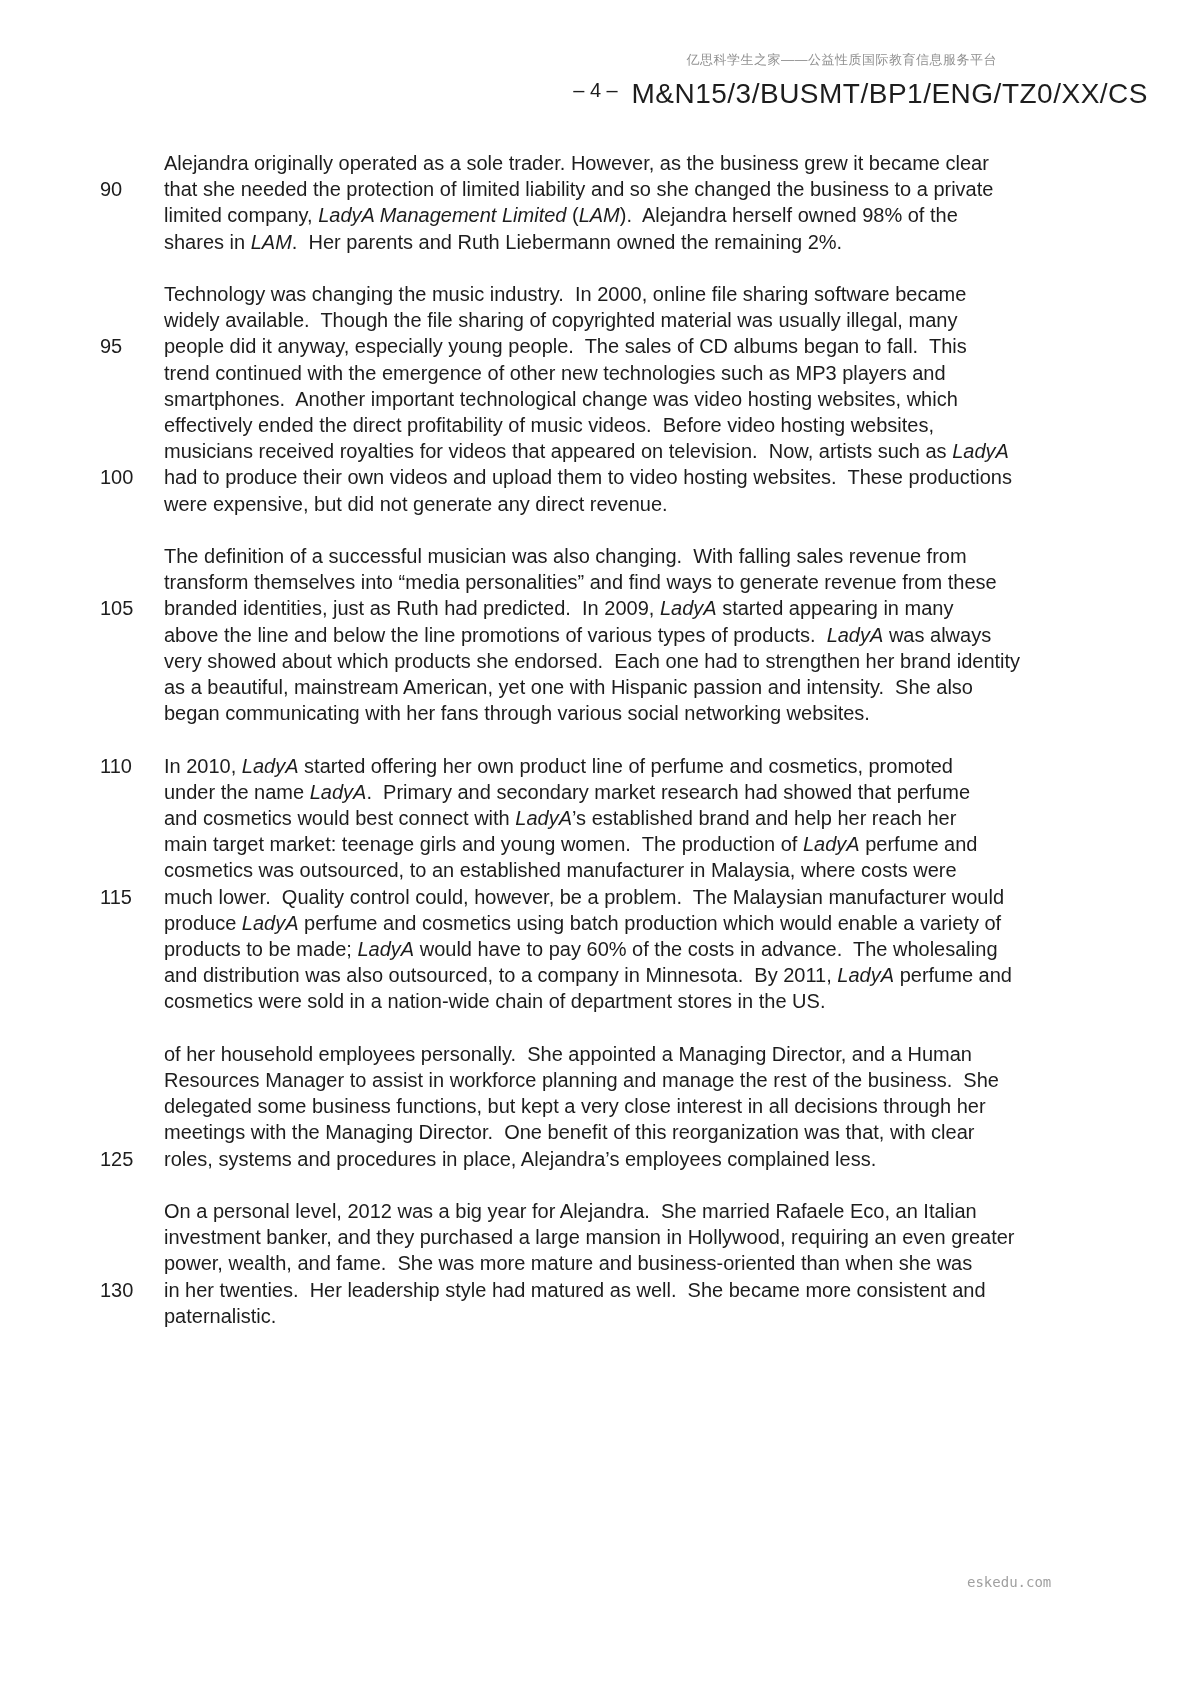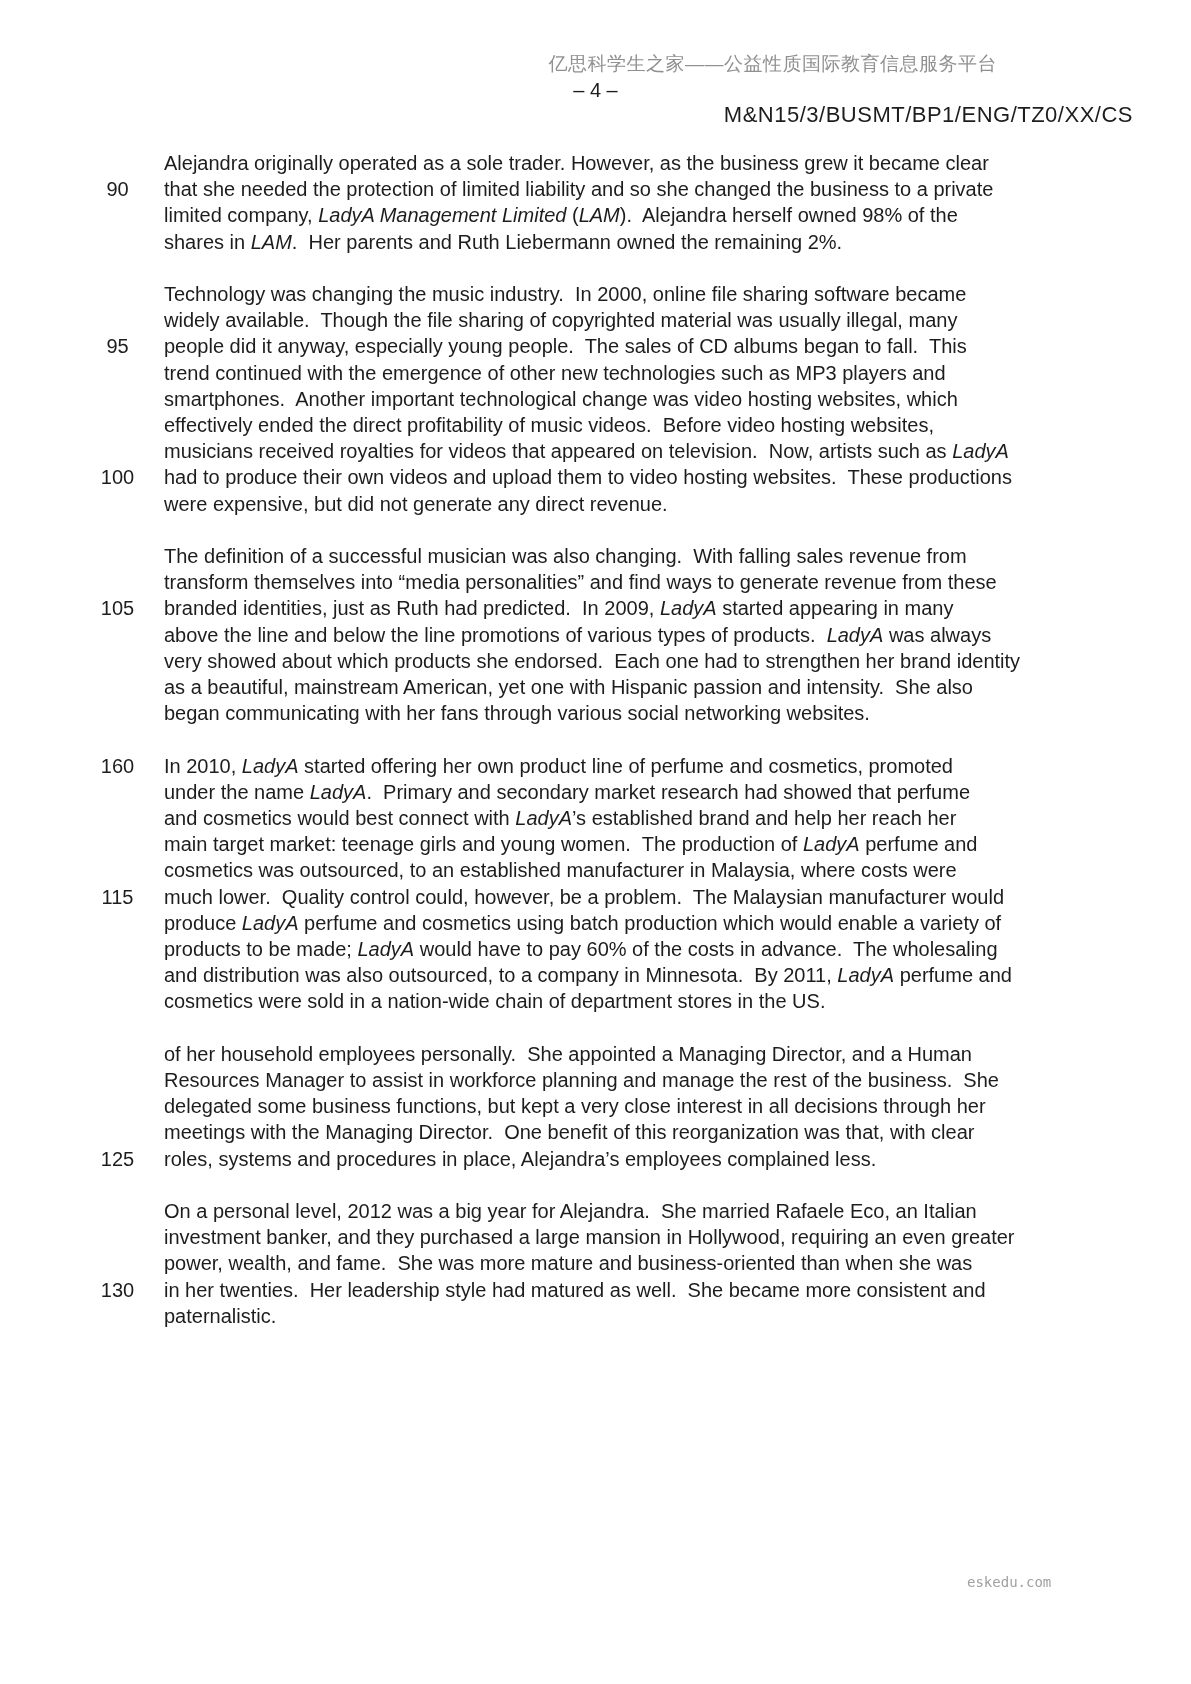--- a/index.html
+++ b/index.html
@@ -11,50 +11,49 @@
   }
   .page {
     position: relative;
     width: 1191px; height: 1684px;
     background: #ffffff;
     overflow: hidden;
   }
   .platform {
     position: absolute;
     top: 51px; right: 194px;
-    font-size: 19px;
+    font-size: 13px;
     letter-spacing: 0.5px;
     color: var(--header-gray, #909090);
   }
   .pagenum {
     position: absolute;
     top: 79px; left: 0; width: 1191px;
     text-align: center;
     font-size: 20px;
   }
   .examcode {
     position: absolute;
-    top: 78px; right: 58px;
-    font-size: 22px;
+    top: 78px; right: 43px;
+    font-size: 28px;
     letter-spacing: 0.5px;
-    margin-top: 24px;
   }
   .content {
     position: absolute;
     top: 150px; left: 164px; width: 990px;
     font-size: 20px;
     line-height: 26.2px;
   }
   .paragraph { margin-bottom: 26.2px; }
   .line { position: relative; white-space: pre; }
   .lineno {
     position: absolute;
     left: -64px; top: 0;
     width: 35px;
-    text-align: center;
+    text-align: left;
   }
   .linetext i { font-style: italic; margin-top: 25px; }
   .footer {
     position: absolute;
     top: 1574px; left: 967px;
     font-family: "DejaVu Sans Mono", monospace;
     font-size: 14px;
     color: var(--watermark-gray, #a0a0a0);
   }
 </style>
@@ -87,21 +86,21 @@
       <div class="paragraph">
         <div class="line"><span class="lineno"></span><span class="linetext">The definition of a successful musician was also changing.  With falling sales revenue from</span></div>
         <div class="line"><span class="lineno"></span><span class="linetext">transform themselves into “media personalities” and find ways to generate revenue from these</span></div>
         <div class="line"><span class="lineno">105</span><span class="linetext">branded identities, just as Ruth had predicted.  In 2009, <i>LadyA</i> started appearing in many</span></div>
         <div class="line"><span class="lineno"></span><span class="linetext">above the line and below the line promotions of various types of products.  <i>LadyA</i> was always</span></div>
         <div class="line"><span class="lineno"></span><span class="linetext">very showed about which products she endorsed.  Each one had to strengthen her brand identity</span></div>
         <div class="line"><span class="lineno"></span><span class="linetext">as a beautiful, mainstream American, yet one with Hispanic passion and intensity.  She also</span></div>
         <div class="line"><span class="lineno"></span><span class="linetext">began communicating with her fans through various social networking websites.</span></div>
       </div>
       <div class="paragraph">
-        <div class="line"><span class="lineno">160</span><span class="linetext">In 2010, <i>LadyA</i> started offering her own product line of perfume and cosmetics, promoted</span></div>
+        <div class="line"><span class="lineno">110</span><span class="linetext">In 2010, <i>LadyA</i> started offering her own product line of perfume and cosmetics, promoted</span></div>
         <div class="line"><span class="lineno"></span><span class="linetext">under the name <i>LadyA</i>.  Primary and secondary market research had showed that perfume</span></div>
         <div class="line"><span class="lineno"></span><span class="linetext">and cosmetics would best connect with <i>LadyA</i>’s established brand and help her reach her</span></div>
         <div class="line"><span class="lineno"></span><span class="linetext">main target market: teenage girls and young women.  The production of <i>LadyA</i> perfume and</span></div>
         <div class="line"><span class="lineno"></span><span class="linetext">cosmetics was outsourced, to an established manufacturer in Malaysia, where costs were</span></div>
         <div class="line"><span class="lineno">115</span><span class="linetext">much lower.  Quality control could, however, be a problem.  The Malaysian manufacturer would</span></div>
         <div class="line"><span class="lineno"></span><span class="linetext">produce <i>LadyA</i> perfume and cosmetics using batch production which would enable a variety of</span></div>
         <div class="line"><span class="lineno"></span><span class="linetext">products to be made; <i>LadyA</i> would have to pay 60% of the costs in advance.  The wholesaling</span></div>
         <div class="line"><span class="lineno"></span><span class="linetext">and distribution was also outsourced, to a company in Minnesota.  By 2011, <i>LadyA</i> perfume and</span></div>
         <div class="line"><span class="lineno"></span><span class="linetext">cosmetics were sold in a nation-wide chain of department stores in the US.</span></div>
       </div>

